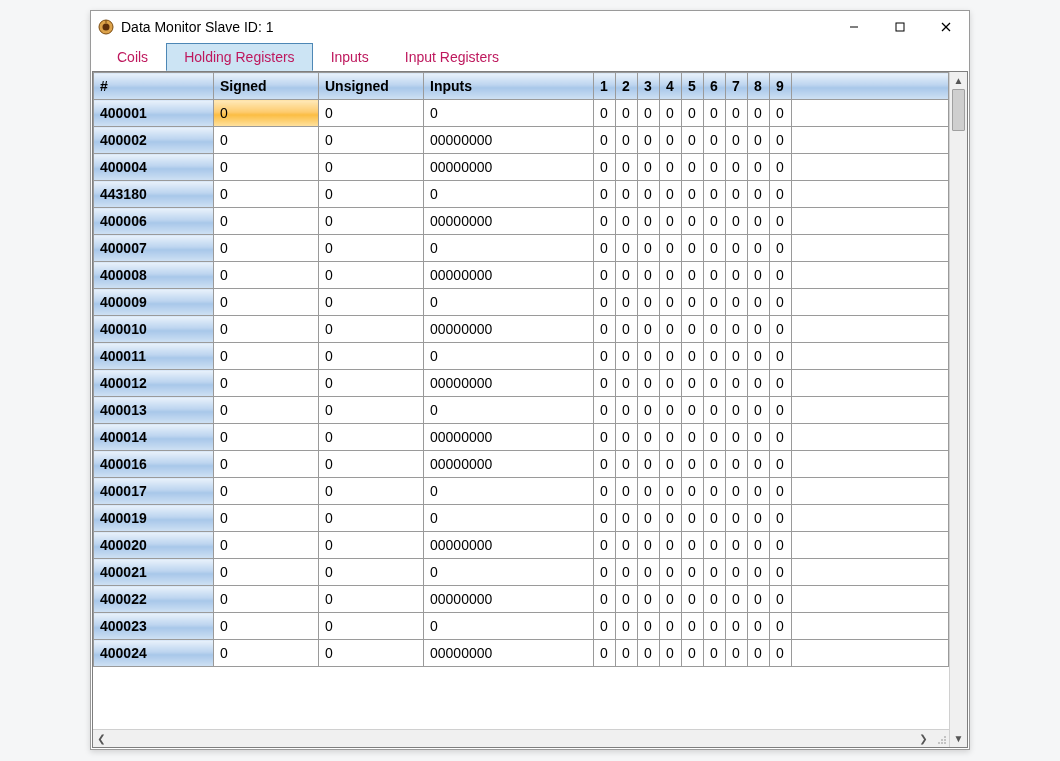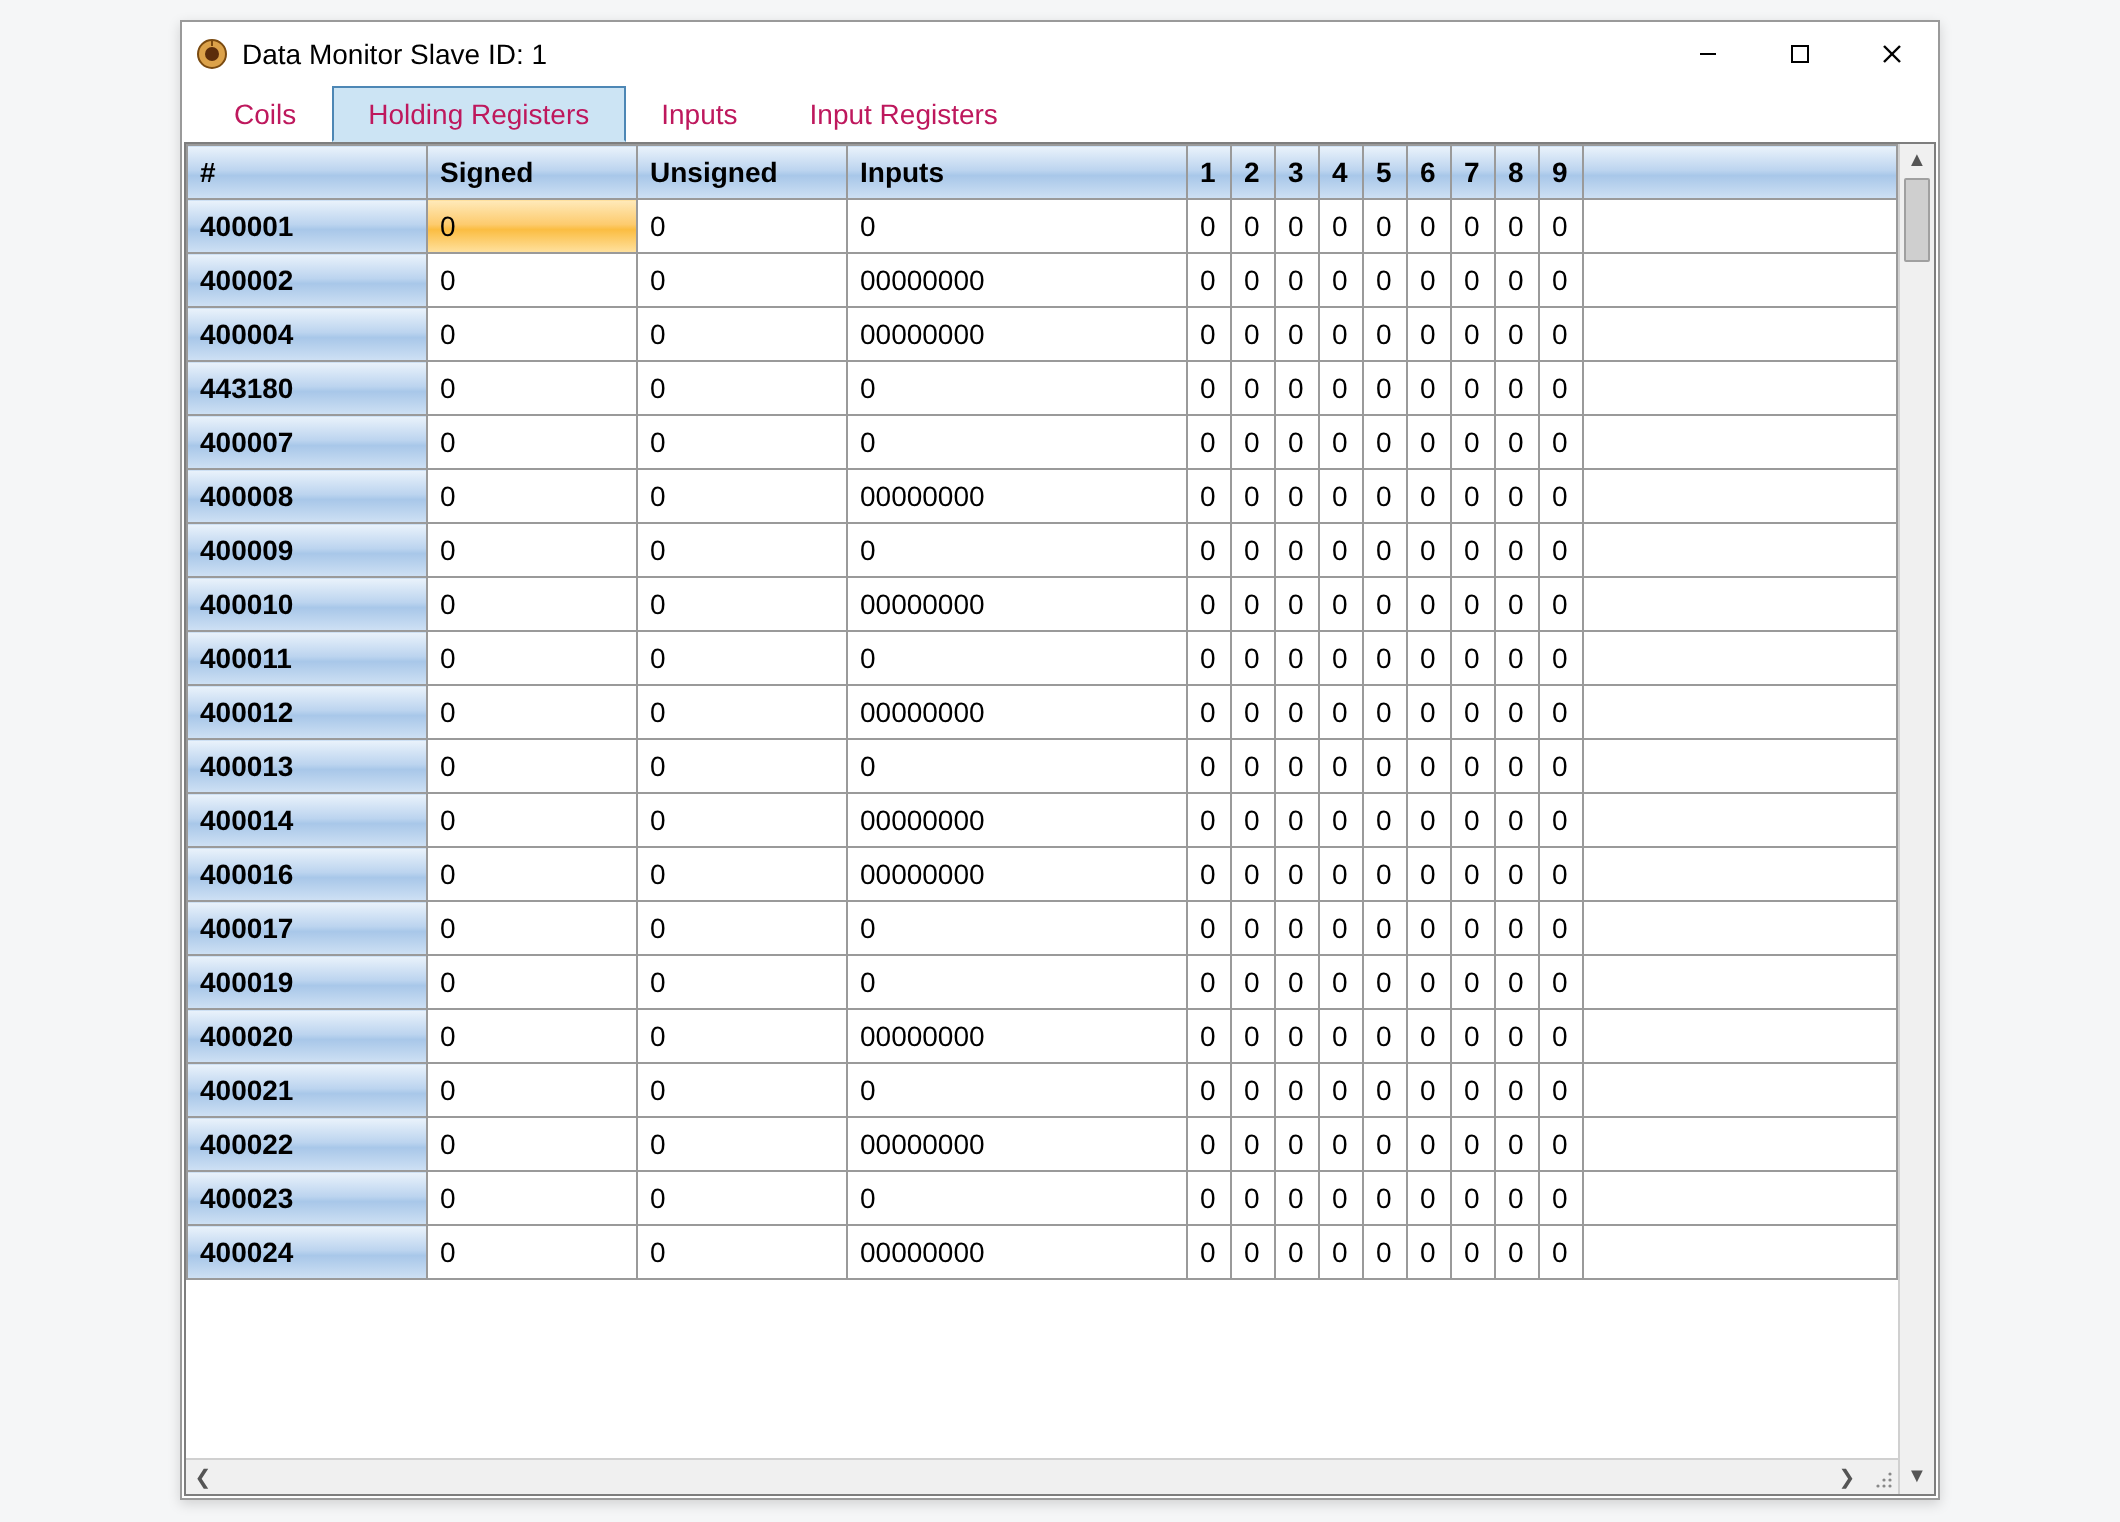--- a/index.html
+++ b/index.html
@@ -295,20 +295,36 @@
                 <td>0</td>
                 <td>0</td>
                 <td>0</td>
                 <td>0</td>
                 <td>0</td>
                 <td>0</td>
                 <td>0</td>
                 <td></td>
               </tr>
               <tr>
+                <td class="rowhead">400006</td>
+                <td>0</td>
+                <td>0</td>
+                <td>00000000</td>
+                <td>0</td>
+                <td>0</td>
+                <td>0</td>
+                <td>0</td>
+                <td>0</td>
+                <td>0</td>
+                <td>0</td>
+                <td>0</td>
+                <td>0</td>
+                <td></td>
+              </tr>
+              <tr>
                 <td class="rowhead">400007</td>
                 <td>0</td>
                 <td>0</td>
                 <td>0</td>
                 <td>0</td>
                 <td>0</td>
                 <td>0</td>
                 <td>0</td>
                 <td>0</td>
                 <td>0</td>

